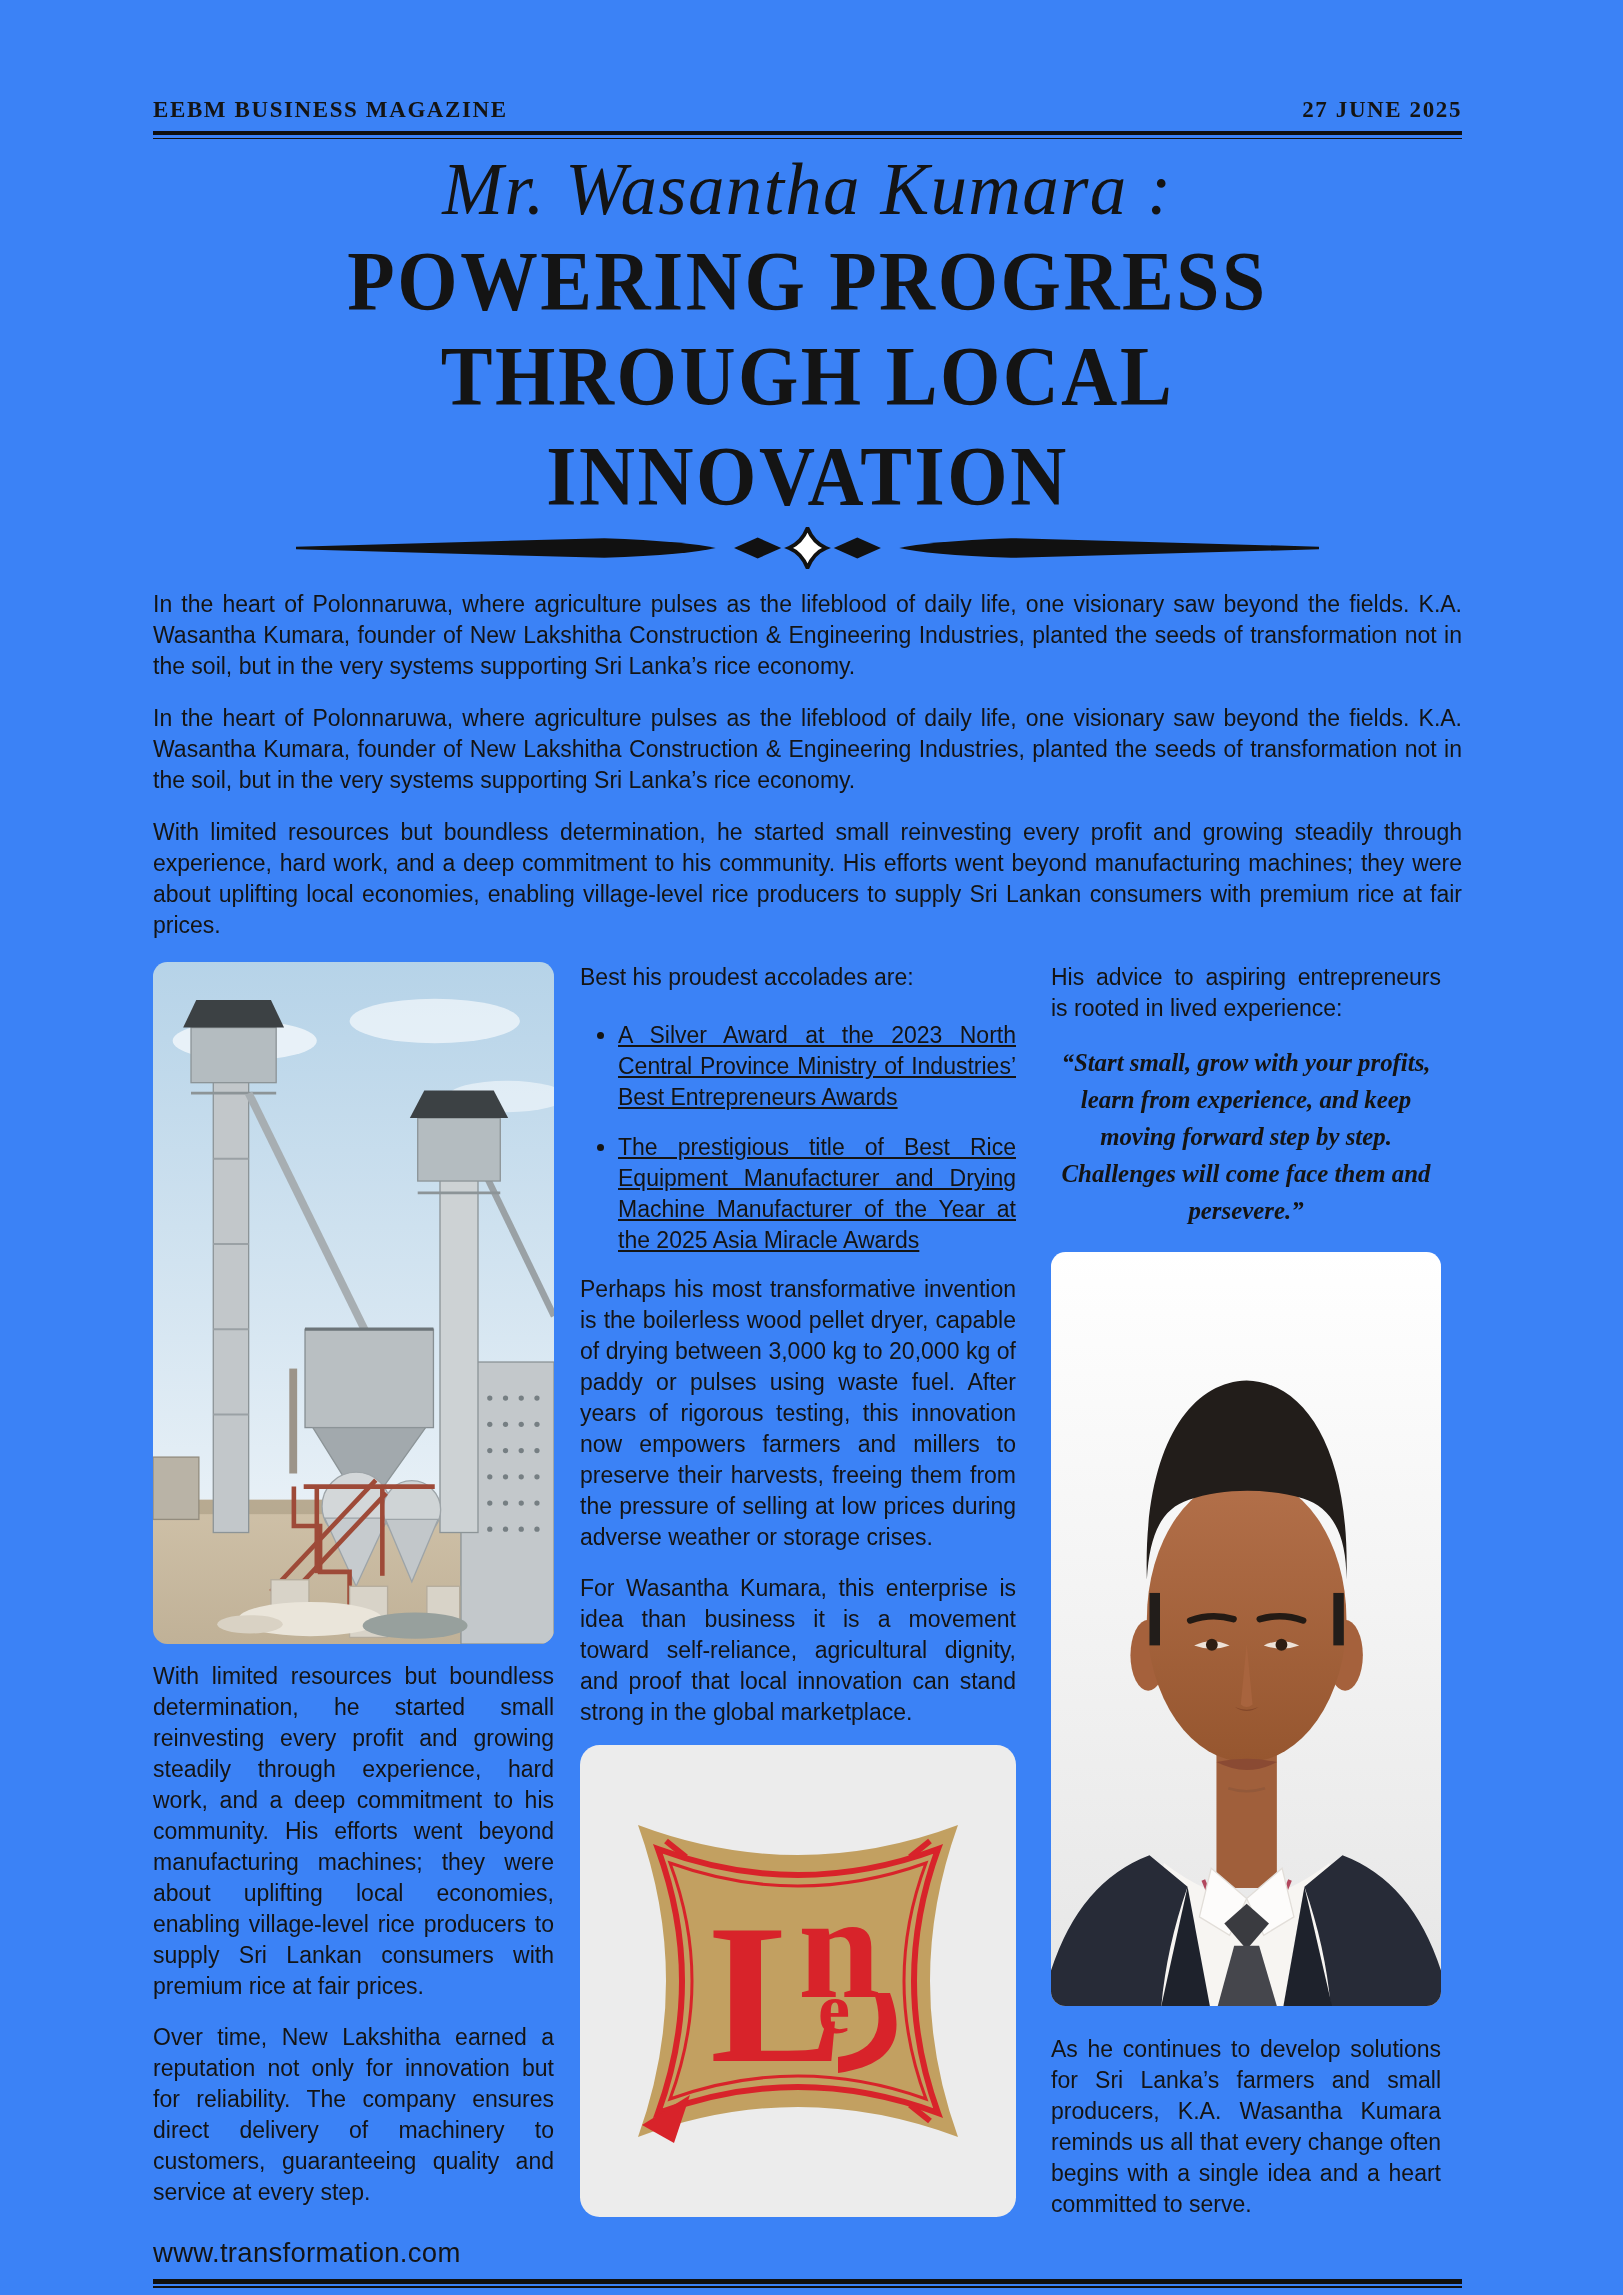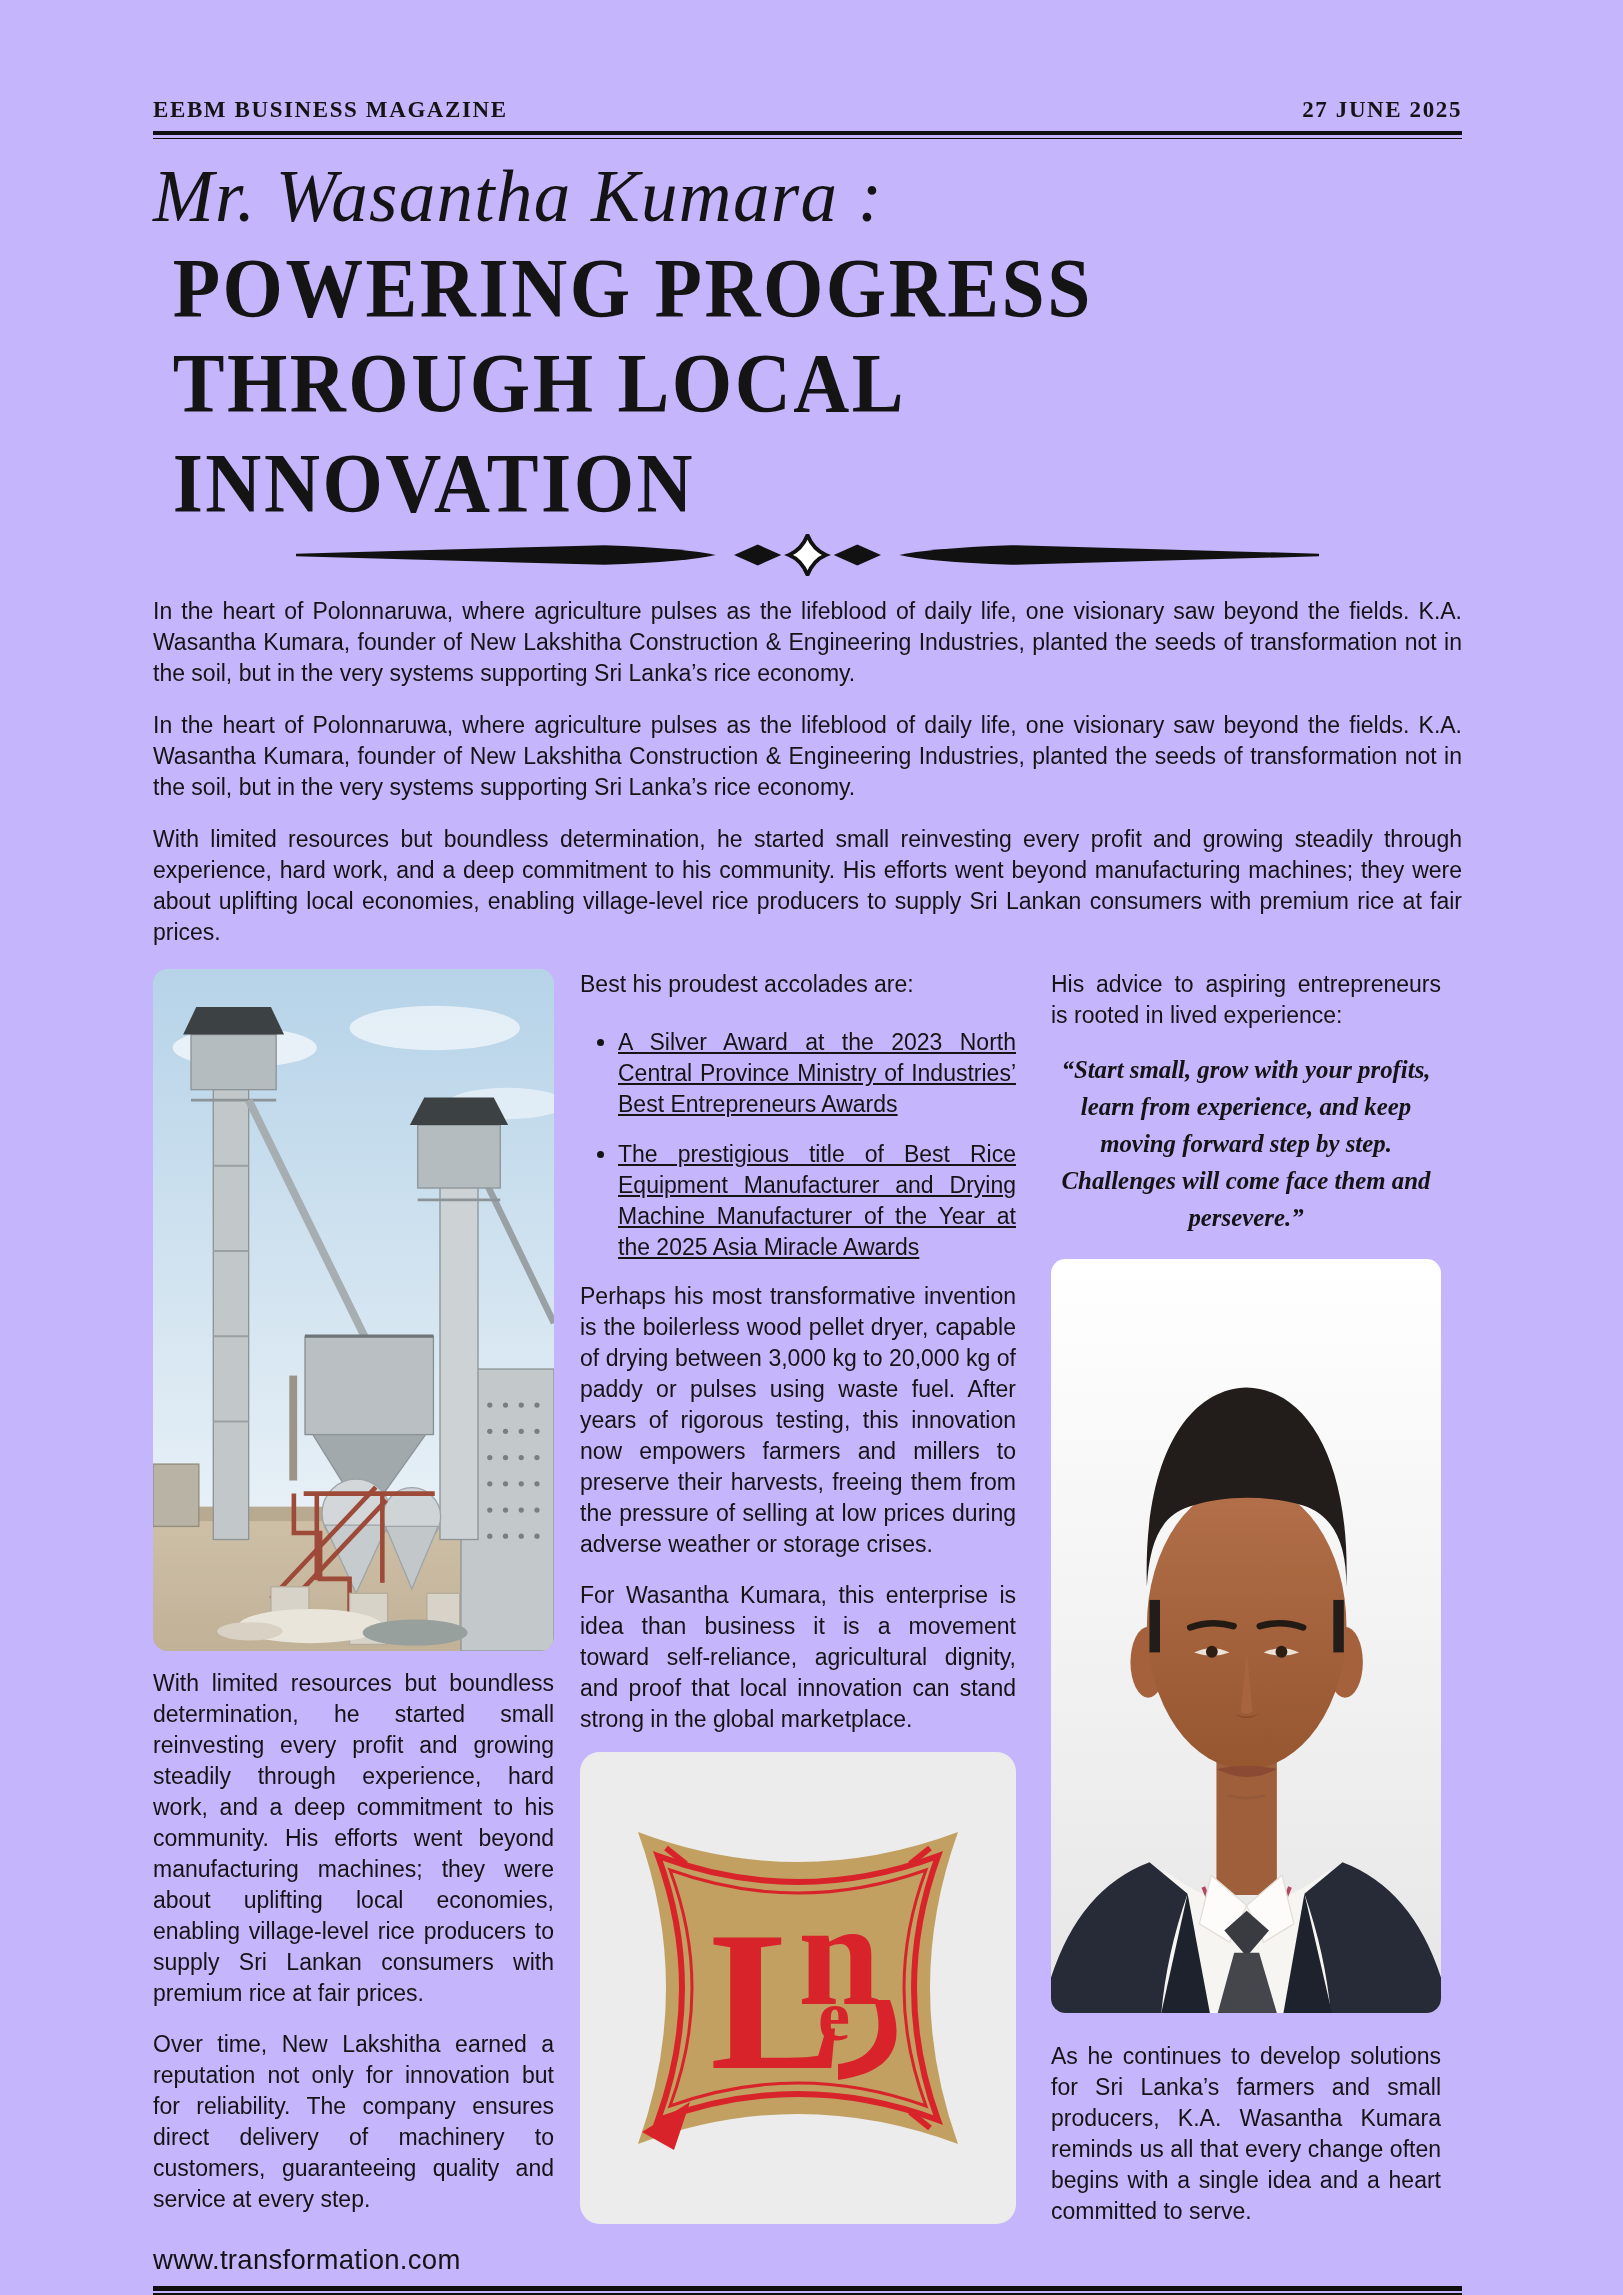--- a/index.html
+++ b/index.html
@@ -5,34 +5,34 @@
   * { margin:0; padding:0; box-sizing:border-box; }
   html,body { background:#ffffff; }
   body { width:1623px; height:2295px; }
   .page {
     width:1623px; height:2295px;
     padding:97px 161px 0 153px;
     font-family:"Liberation Sans", sans-serif;
     color:#141414;
     overflow:hidden;
     position:relative;
-    background:#c4b5fd;
+    background:#3b82f6;
   }
   
   .masthead-row {
     display:flex; justify-content:space-between; align-items:flex-end;
     font-family:"Liberation Serif", serif;
     font-size:23px; letter-spacing:1.6px; font-weight:600;
     padding-bottom:7.9px;
   }
   .rule-thick { height:4.6px; background:#101010; }
   .rule-thin  { height:1.3px; background:#101010; margin-top:2.6px; }
 
   
-  .title-block { text-align:left; margin-top:16px; font-family:"Liberation Serif", serif; }
+  .title-block { text-align:center; margin-top:9px; font-family:"Liberation Serif", serif; }
   .title-script { font-style:italic; font-size:73px; letter-spacing:1.3px; line-height:1.15; }
   .title-caps   { font-weight:bold; font-size:80px; line-height:1.18; letter-spacing:2.6px; transform:scale(0.97,1.06); transform-origin:center top; }
   .divider-wrap { display:flex; justify-content:center; margin:11.8px 0 19.7px; }
 
   
   .intro p { font-size:23px; line-height:31px; text-align:justify; margin-bottom:21px; }
 
   
   .cols { display:flex; align-items:flex-start; }
   .col-left  { width:401px; }

